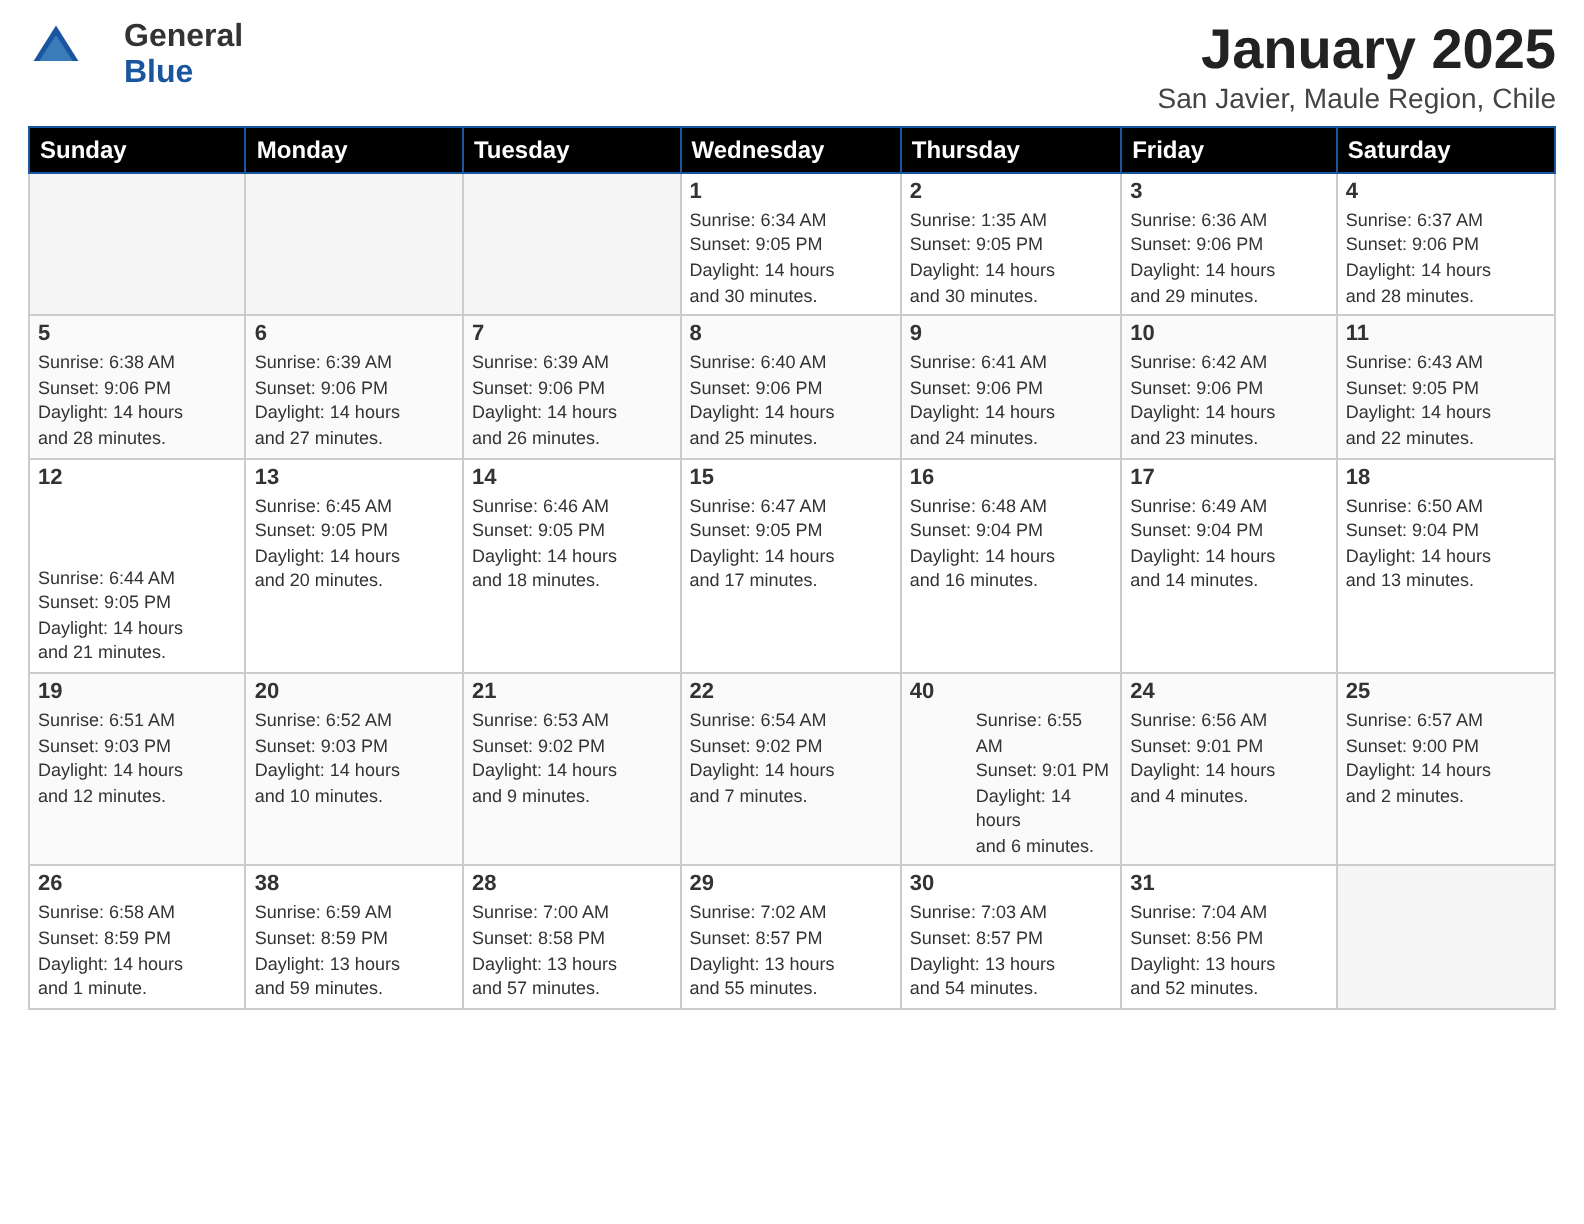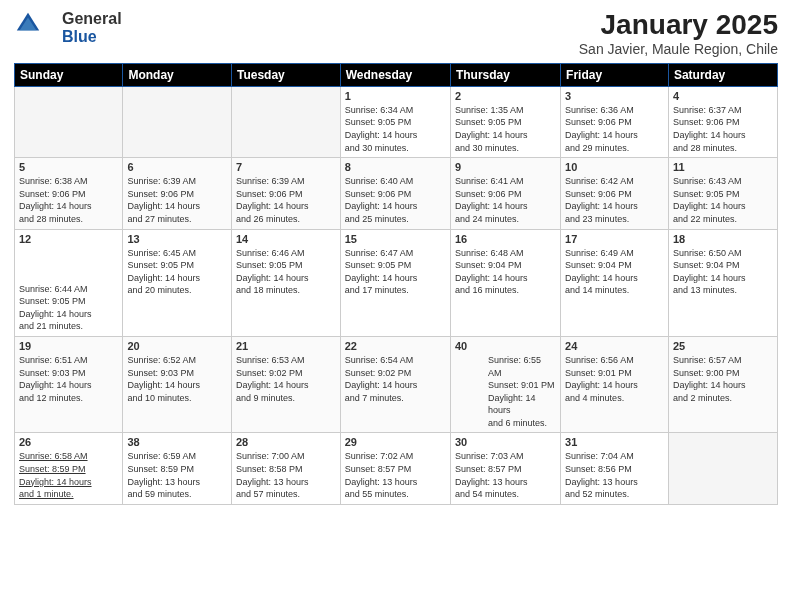--- a/index.html
+++ b/index.html
@@ -307,21 +307,21 @@
             <span class="day-num">25</span>
             <div class="day-info" style="white-space: pre-line;">Sunrise: 6:57 AM
 Sunset: 9:00 PM
 Daylight: 14 hours
 and 2 minutes.</div>
           </td>
         </tr>
         <tr>
           <td>
             <span class="day-num">26</span>
-            <div class="day-info" style="white-space: pre-line; text-decoration: underline;">Sunrise: 6:58 AM
+            <div class="day-info" style="white-space: pre-line;">Sunrise: 6:58 AM
 Sunset: 8:59 PM
 Daylight: 14 hours
 and 1 minute.</div>
           </td>
           <td>
             <span class="day-num">38</span>
             <div class="day-info" style="white-space: pre-line;">Sunrise: 6:59 AM
 Sunset: 8:59 PM
 Daylight: 13 hours
 and 59 minutes.</div>

